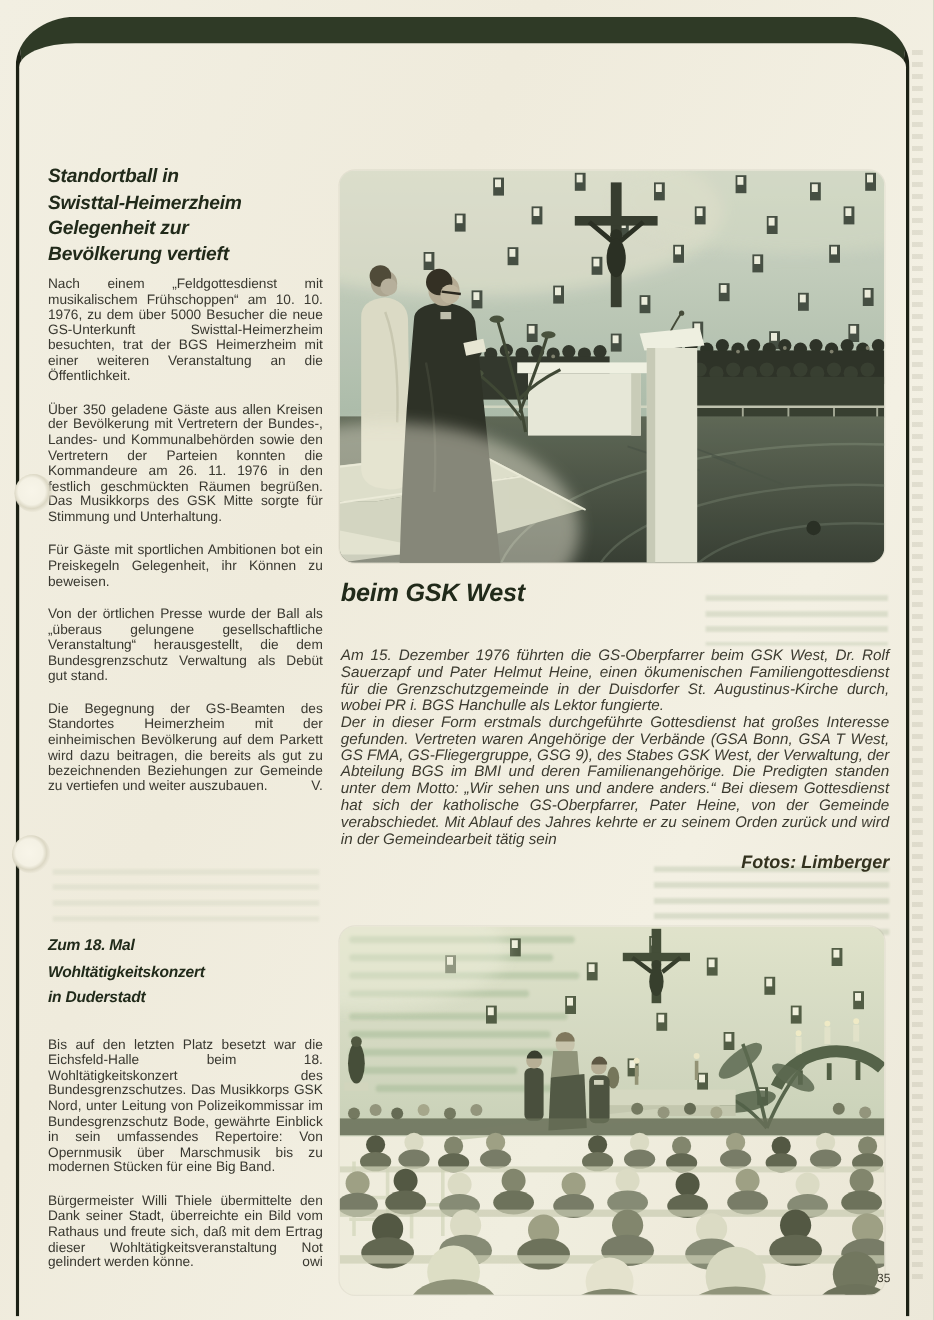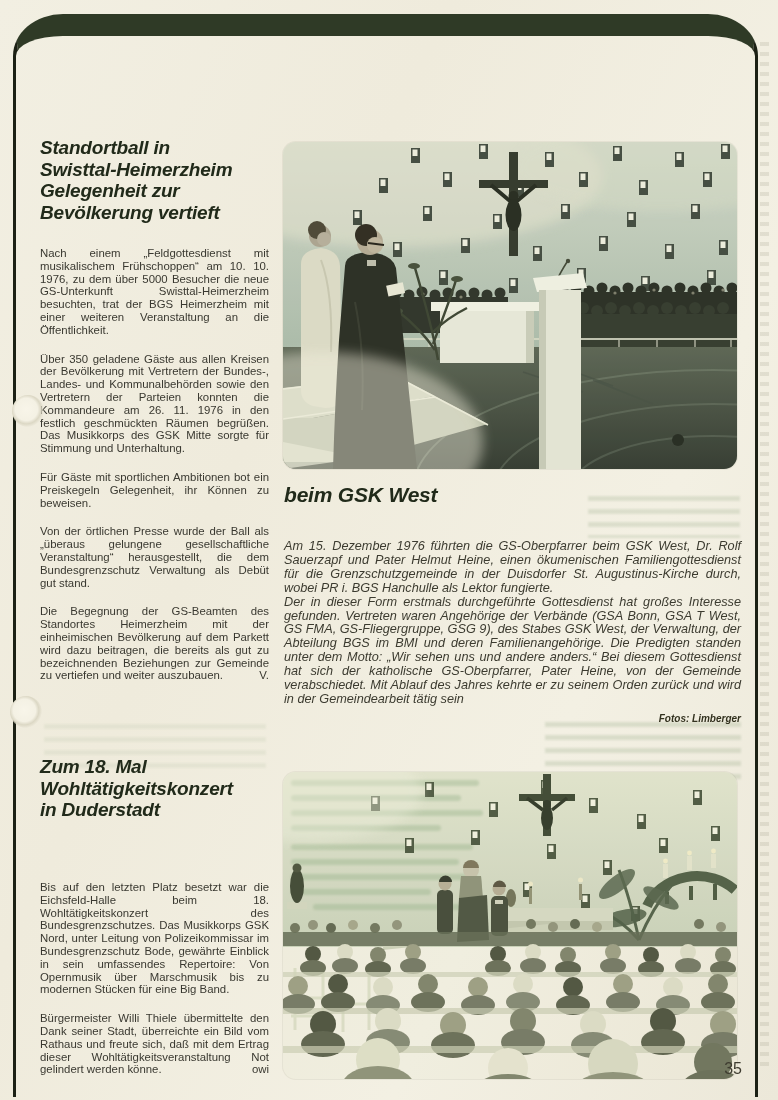--- a/index.html
+++ b/index.html
@@ -9,37 +9,37 @@
     font-family:"Liberation Sans",sans-serif;
   }
   .frame{
     position:absolute;left:13px;top:14px;width:739px;height:1061px;
     border-top:22px solid #2f3a26;border-left:3px solid #1c2115;border-right:3px solid #1c2115;
     border-bottom:none;border-radius:50px 50px 0 0 / 42px 42px 0 0;
     pointer-events:none;z-index:1;
   }
   .headline{position:absolute;font-weight:700;font-style:italic;color:#212a1a;letter-spacing:-0.2px;z-index:2;}
   .headline .hl-line{white-space:nowrap;}
-  #h-standortball{left:40px;top:137px;font-size:19px;line-height:21.5px;}
+  #h-standortball{left:40px;top:137px;font-size:16px;line-height:21.5px;}
   #h-gottesdienst{left:284px;top:483px;font-size:21px;line-height:24px;}
-  #h-konzert{left:40px;top:756px;font-size:19px;line-height:21.5px;}
+  #h-konzert{left:40px;top:777px;font-size:13px;line-height:21.5px;}
   .body-col{position:absolute;width:229px;font-size:11.4px;line-height:12.8px;text-align:justify;color:#393830;z-index:2;}
-  .body-col p{margin:16px 0 15px;}
+  .body-col p{margin:0 0 15px;}
   #body-standortball{left:40px;top:231px;}
   #body-konzert{left:40px;top:865px;}
   p.has-sig{position:relative;}
   .sig{position:absolute;right:0;bottom:0;}
   .lead{position:absolute;left:284px;top:540px;width:457px;font-style:italic;font-size:12.7px;line-height:13.9px;text-align:justify;color:#3c3b30;z-index:2;}
   .lead p{margin:0;}
-  .credit{margin-top:5px;text-align:right;font-weight:700;font-size:10px;font-style:italic;color:#33321f;}
+  .credit{margin-top:5px;text-align:right;font-weight:700;font-size:15px;font-style:italic;color:#33321f;}
   .photo{position:absolute;border-radius:13px;overflow:hidden;z-index:2;box-shadow:0 0 0 1px rgba(70,70,45,.07);}
   #photo-top{left:283px;top:142px;width:454px;height:327px;}
   #photo-bottom{left:283px;top:772px;width:454px;height:307px;}
   .photo svg{display:block;}
-  .page-number{position:absolute;left:714px;top:1060px;width:28px;text-align:right;font-size:16px;font-weight:400;color:#3e3c30;z-index:3;}
+  .page-number{position:absolute;left:714px;top:1060px;width:28px;text-align:right;font-size:10px;font-weight:400;color:#3e3c30;z-index:3;}
   .hole{position:absolute;width:32px;height:32px;border-radius:50%;z-index:5;
     background:radial-gradient(circle at 45% 45%, #f8f5e9 0%, #f4f1e4 45%, #dcd8c5 58%, rgba(240,236,223,0) 72%);}
   #hole-1{left:12px;top:395px;}
   #hole-2{left:10px;top:696px;}
   .ghost{position:absolute;filter:blur(.8px);z-index:1;
     background:repeating-linear-gradient(180deg, rgba(125,150,110,.35) 0 5px, rgba(0,0,0,0) 5px 13px);}
   #ghost-a{left:588px;top:496px;width:152px;height:42px;opacity:.55;}
   #ghost-b{left:545px;top:722px;width:196px;height:64px;opacity:.6;}
   #ghost-c{left:44px;top:724px;width:222px;height:44px;opacity:.28;}
   #ghost-margin{left:760px;top:36px;width:9px;height:1030px;filter:none;opacity:.5;

